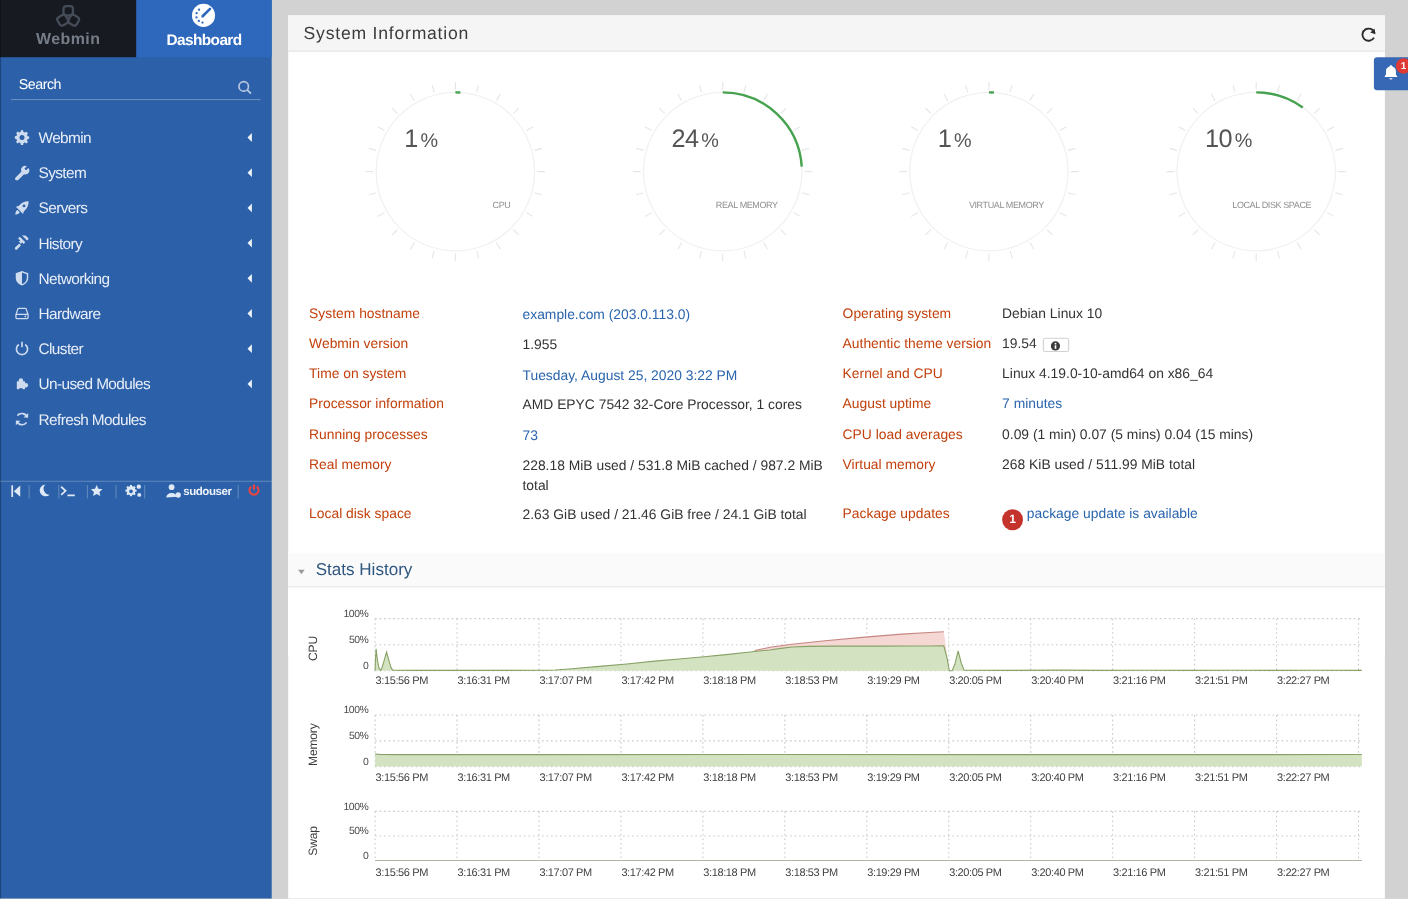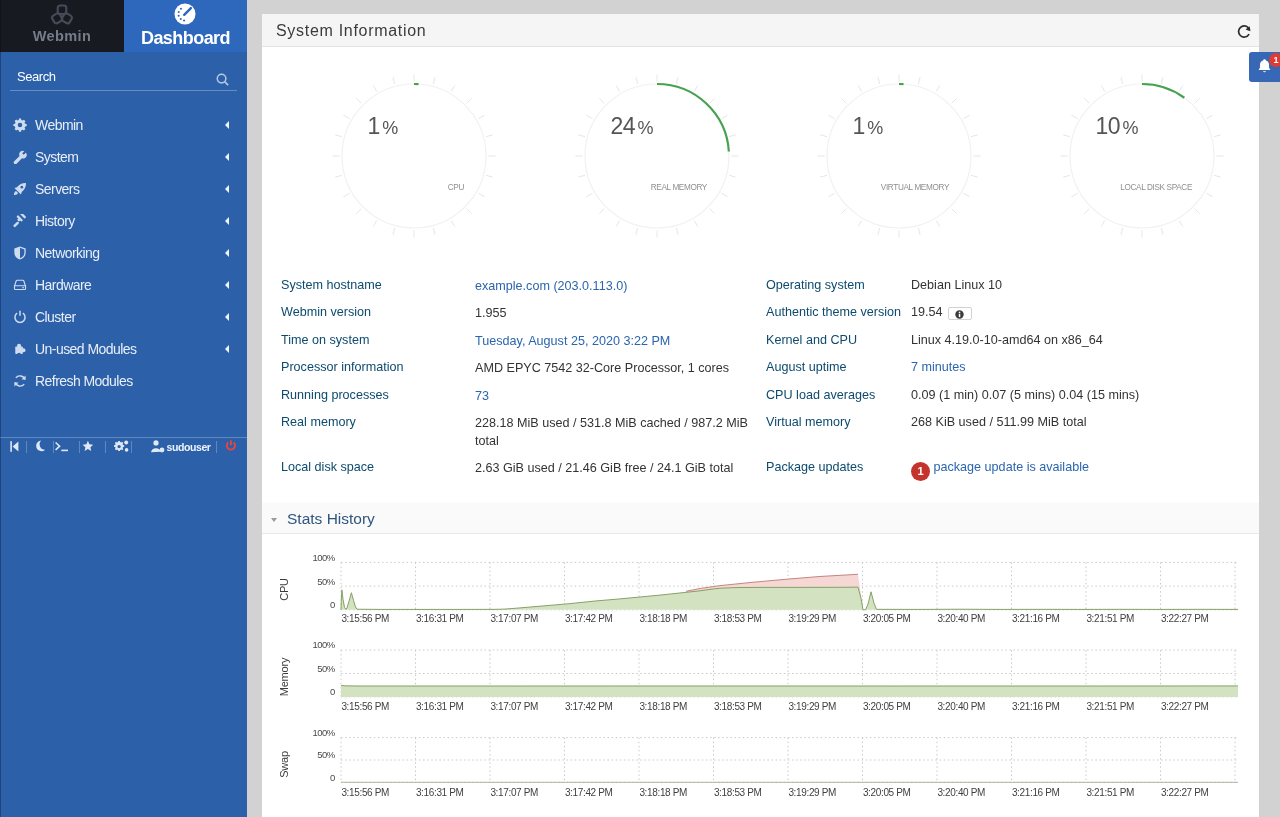--- a/index.html
+++ b/index.html
@@ -3,21 +3,21 @@
 <meta charset="utf-8">
 <style>
 * { margin:0; padding:0; box-sizing:border-box; }
 html,body { width:1280px; height:817px; overflow:hidden; background:#d2d2d2;
   font-family:"Liberation Sans", sans-serif; }
 .abs { position:absolute; }
 #page { position:relative; width:1280px; height:817px; }
 #sidebar { position:absolute; left:0; top:0; width:247px; height:817px; background:#2c60a8; }
 #tab-webmin { position:absolute; left:0; top:0; width:124px; height:52px; background:#171a20; }
 #tab-dash { position:absolute; left:124px; top:0; width:123px; height:52px; background:#2e68bd; }
-.tabtxt { position:absolute; width:100%; text-align:center; top:28px; font-size:18px; font-weight:bold; }
+.tabtxt { position:absolute; width:100%; text-align:center; top:28px; font-size:14px; font-weight:bold; }
 #tab-webmin .tabtxt { color:#767d88; letter-spacing:0.4px; font-size:14.5px; }
 #tab-dash .tabtxt { color:#ffffff; letter-spacing:-0.55px; }
 #search { position:absolute; left:0; top:51px; width:247px; height:40px; }
 #search .ul { position:absolute; left:10px; top:39px; width:227px; height:1px; background:rgba(255,255,255,0.28); }
 #search .ph { position:absolute; left:17px; top:18px; font-size:13px; letter-spacing:-0.45px; color:#ffffff; }
 .mi { position:absolute; left:0; width:247px; height:32px; color:#e8eef8; font-size:14px; letter-spacing:-0.55px; }
 .mi .ic { position:absolute; left:13px; top:9px; width:14px; height:14px; }
 .mi .tx { position:absolute; left:35px; top:8px; }
 .mi .ar { position:absolute; right:18px; top:12px; width:0; height:0;
   border-top:4px solid transparent; border-bottom:4px solid transparent; border-right:4.5px solid #f0f4fb; }
@@ -26,21 +26,21 @@
 .sep { position:absolute; top:441px; width:1px; height:12px; background:rgba(255,255,255,0.25); }
 #panel1 { position:absolute; left:262px; top:14px; width:997px; height:582px; background:#ffffff; }
 #p1head { position:absolute; left:0; top:0; width:997px; height:33px; background:#f5f5f5; border-bottom:1px solid #e4e4e4; }
 #p1head .t { position:absolute; left:14px; top:8px; font-size:16px; letter-spacing:0.7px; color:#3b3b3b; }
 #bell { position:absolute; left:1249px; top:52px; width:31px; height:30px; background:#3668b5; border-radius:3px 0 0 3px; }
 #panel2 { position:absolute; left:262px; top:503px; width:997px; height:314px; background:#ffffff; }
 #p2head { position:absolute; left:0; top:0; width:997px; height:31px; background:#fafafa; border-bottom:1px solid #e8e8e8;text-align:center; }
 #p2head .t { position:absolute; left:25px; top:6.5px; font-size:15.5px; color:#2f567f; }
 #p2head .tri { position:absolute; left:8.7px; top:14.9px; width:0; height:0;
   border-left:3.6px solid transparent; border-right:3.6px solid transparent; border-top:4.6px solid #9b9b9b; }
-.lbl { position:absolute; font-size:12.6px; color:#0c4a6e; }
+.lbl { position:absolute; font-size:12.6px; color:#c2410c; }
 .val { position:absolute; font-size:12.6px; color:#333333; }
 .lnk { color:#2a65ad;margin-top:18px; }
 </style>
 </head>
 <body>
 <div id="page">
   <div id="sidebar">
     <div id="tab-webmin">
       <svg class="abs" style="left:49px;top:3.5px" width="26" height="24" viewBox="0 0 26 24">
           <g fill="none" stroke="#454c57" stroke-width="2.1" stroke-linejoin="round">

